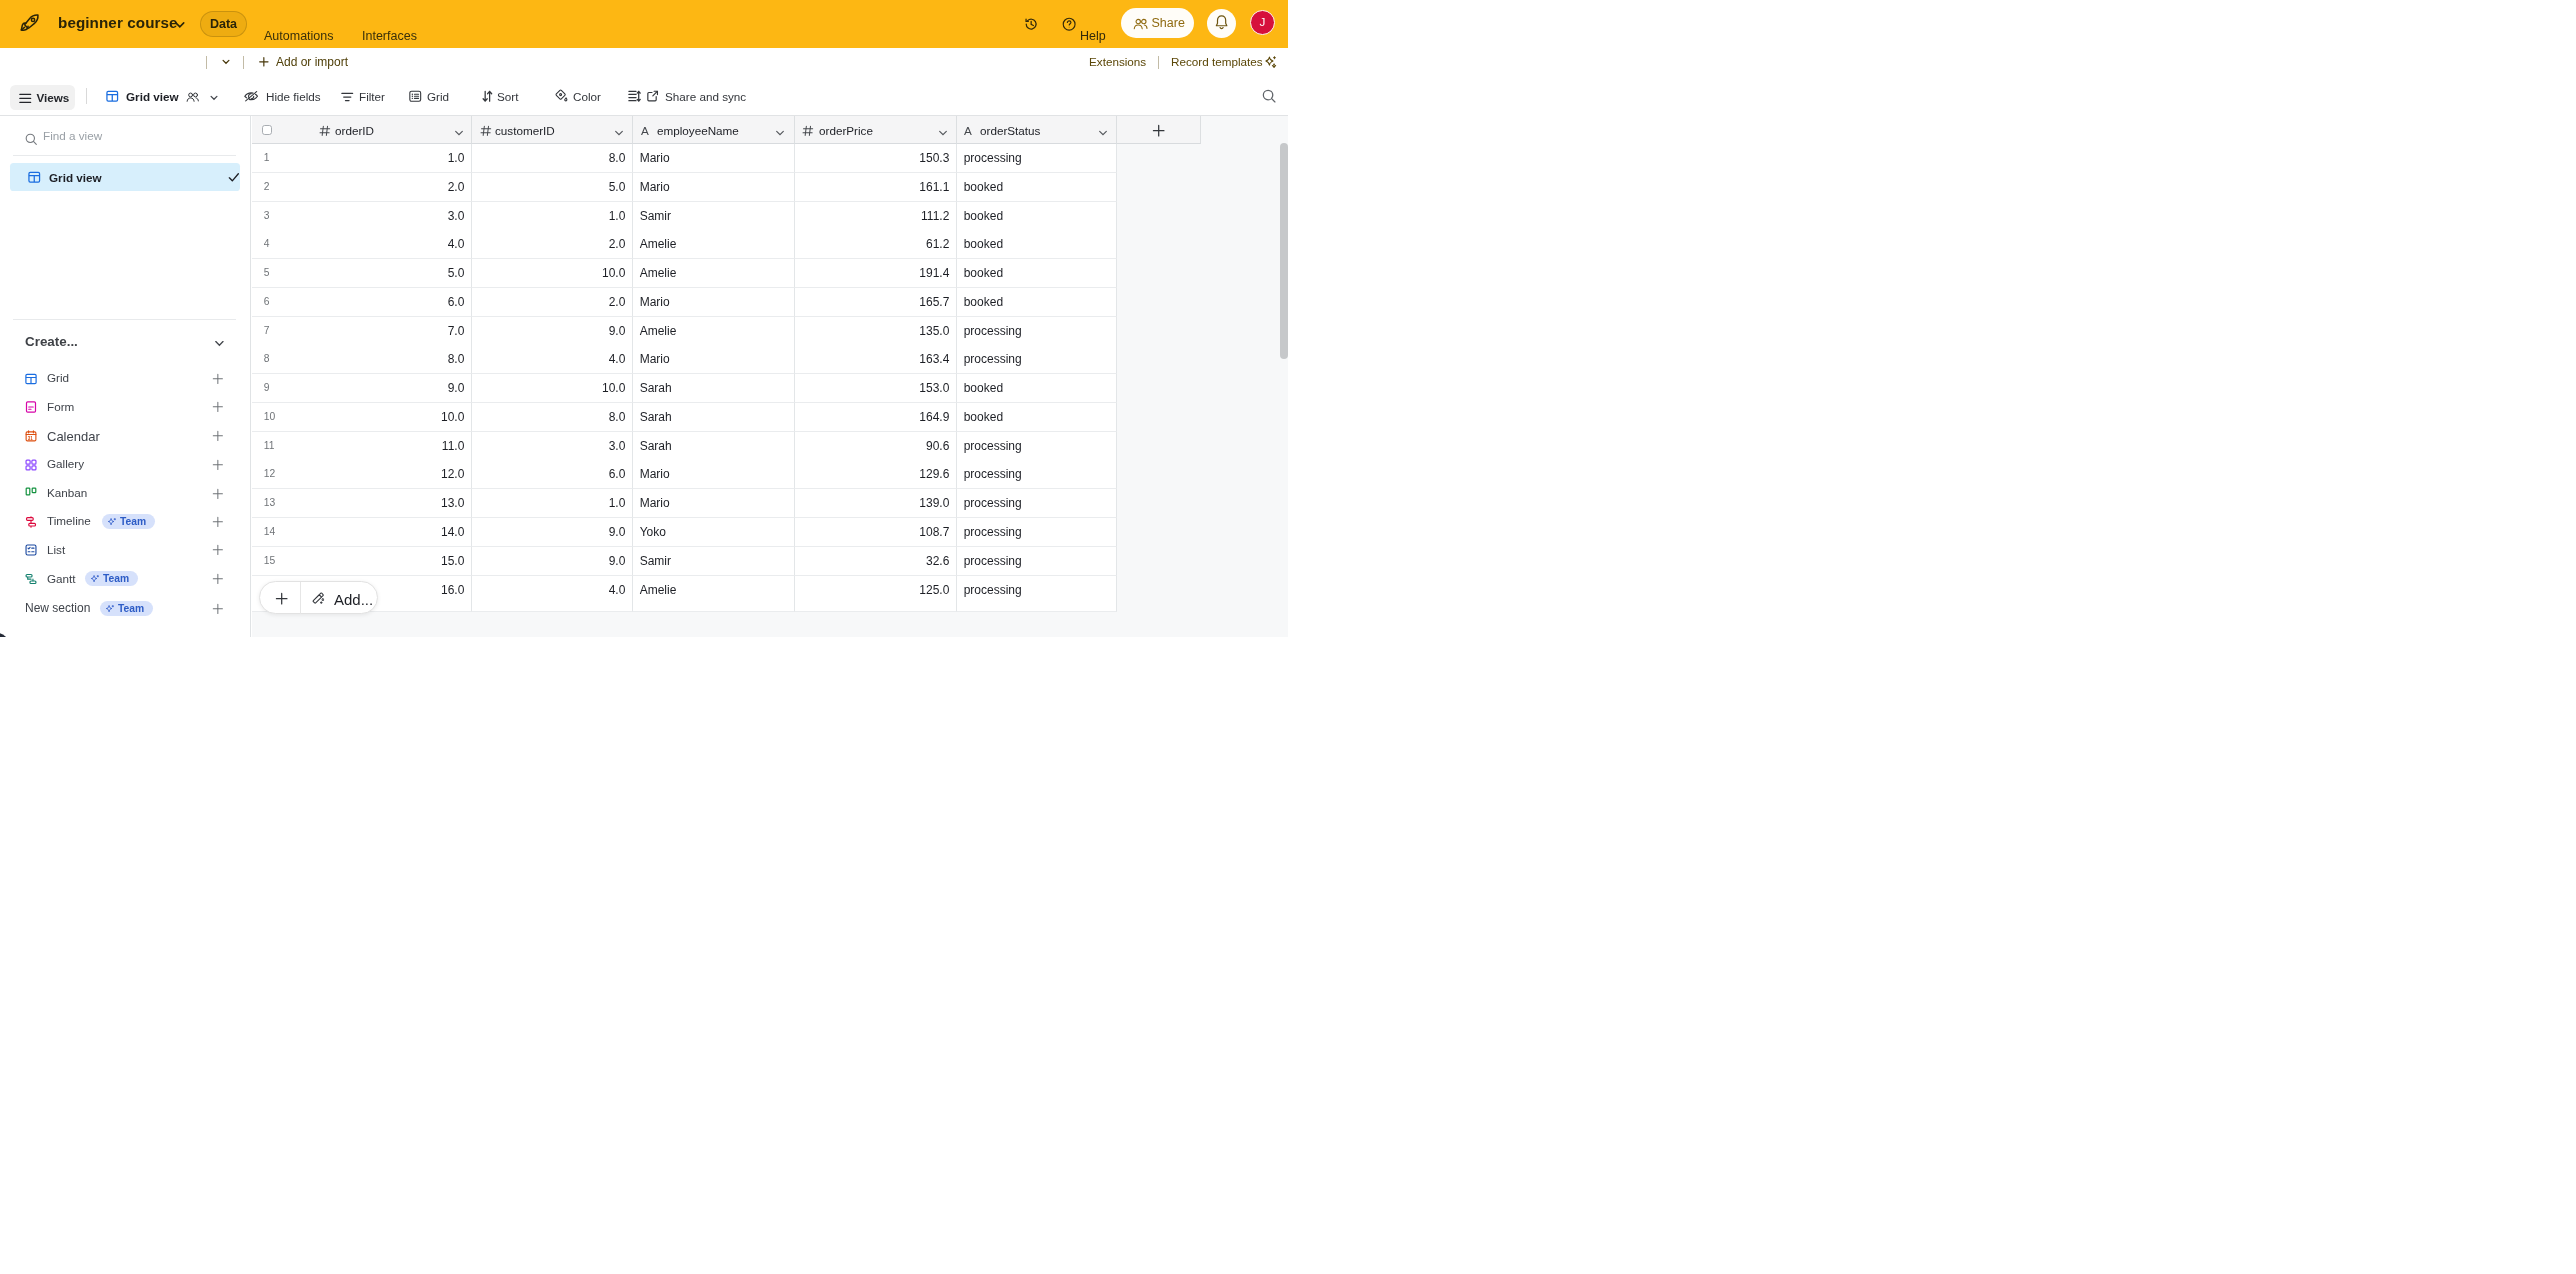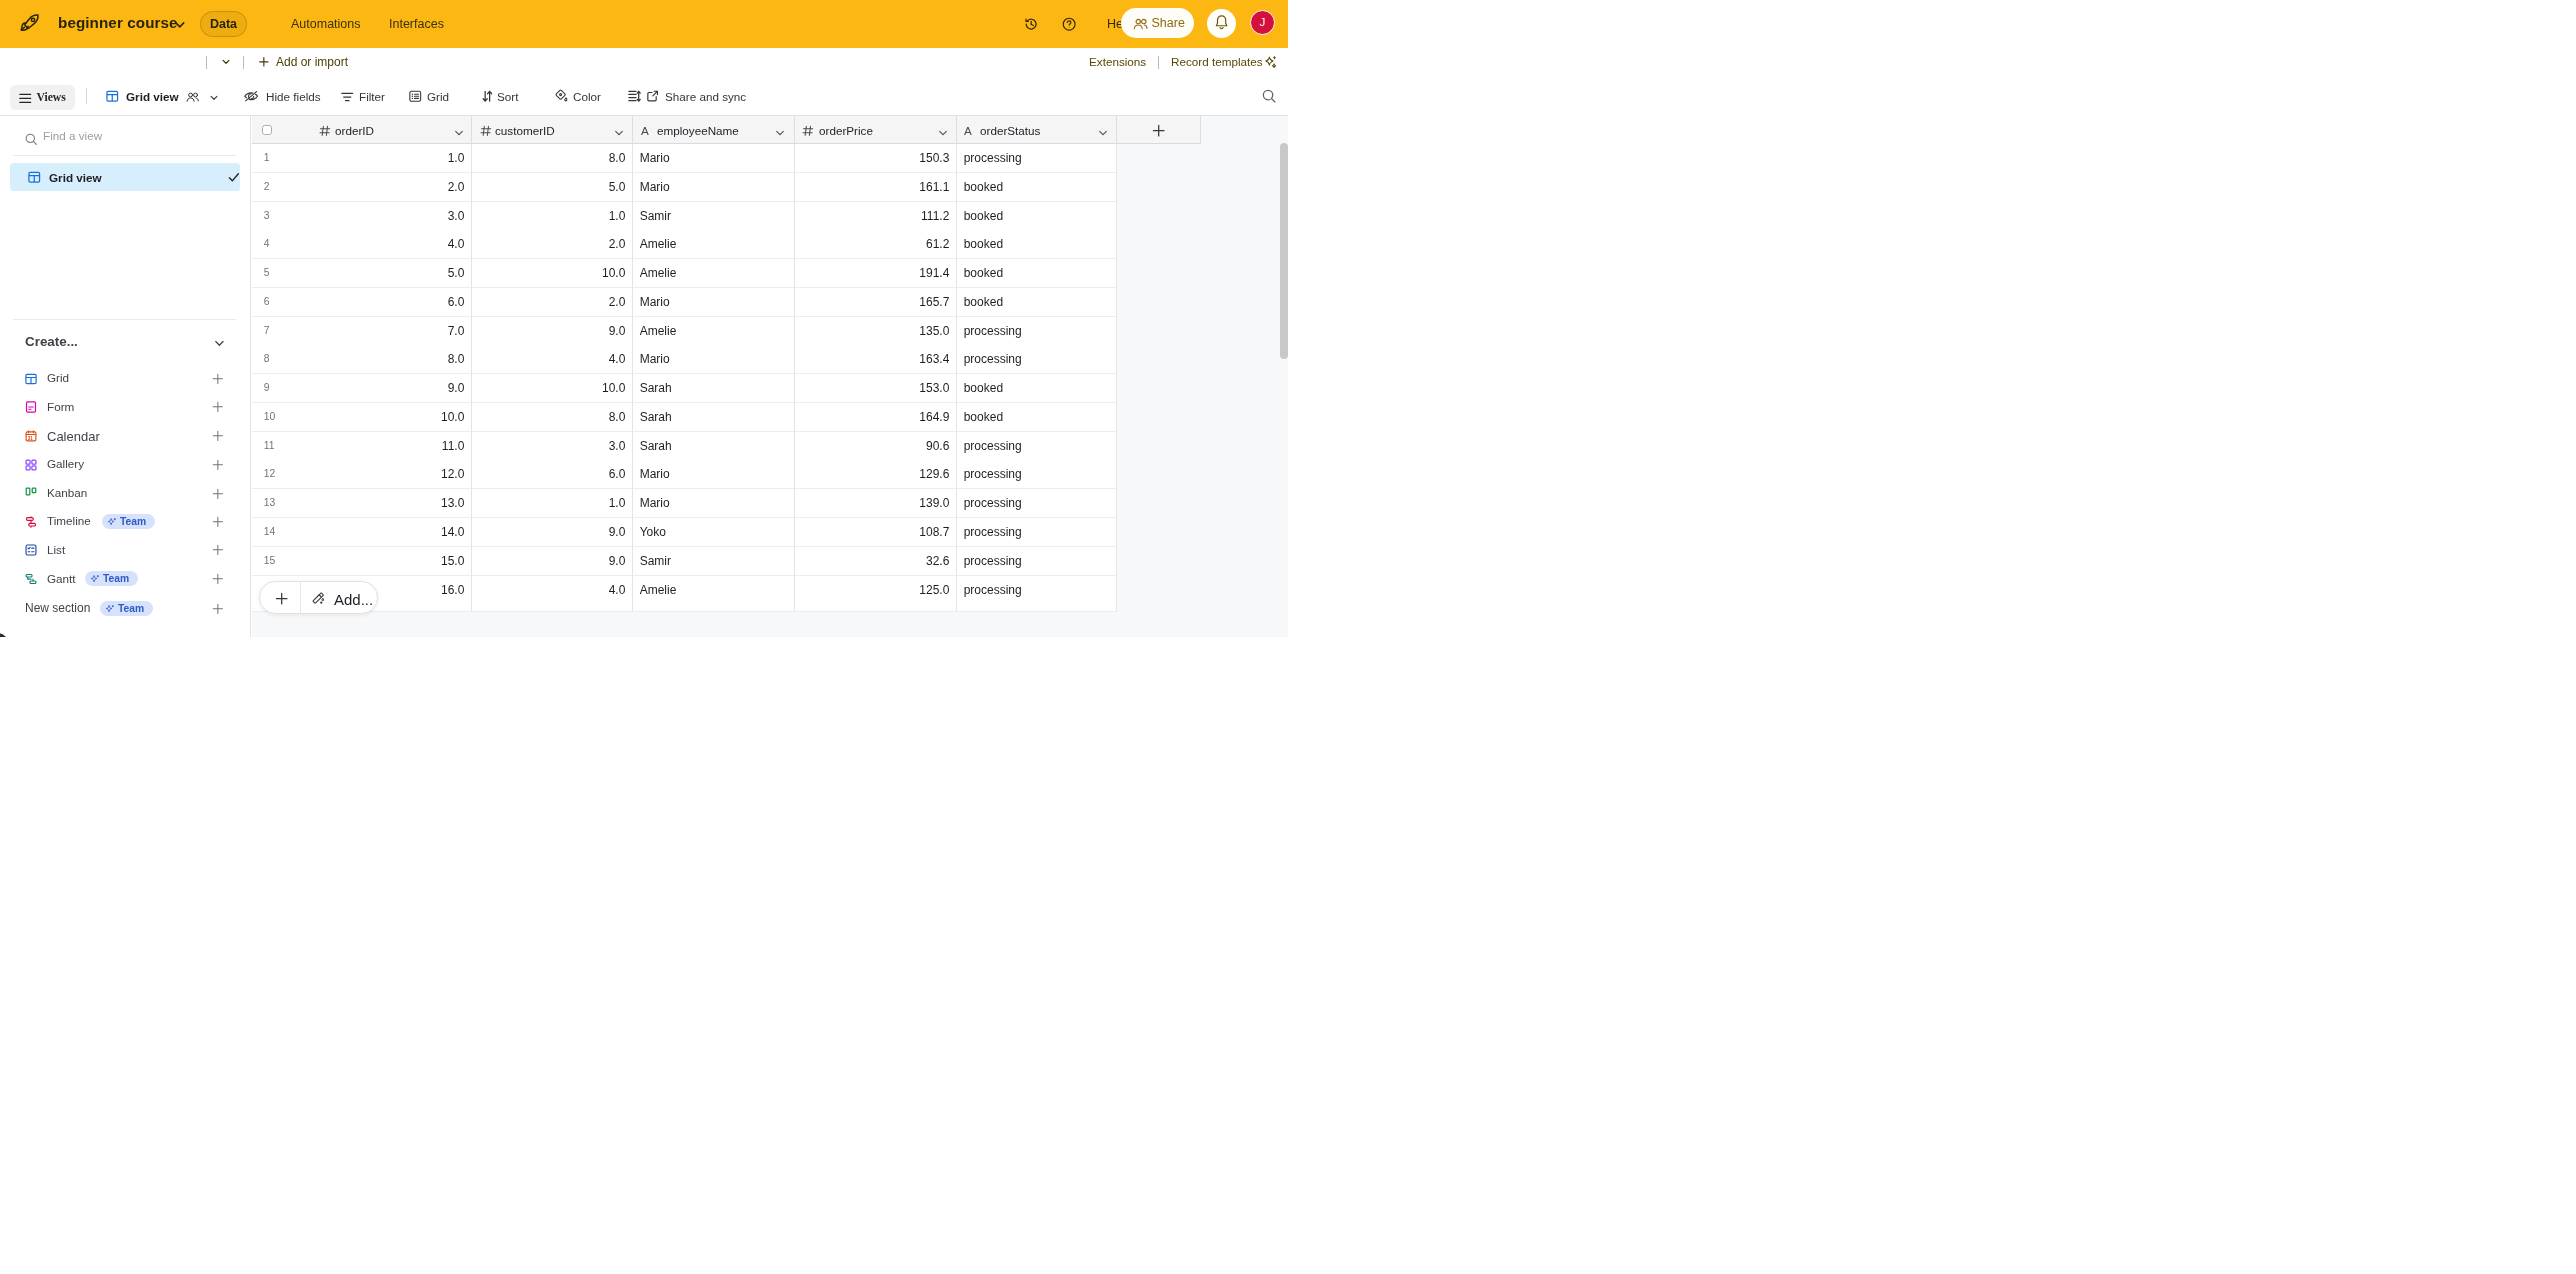--- a/index.html
+++ b/index.html
@@ -1,34 +1,34 @@
 <!DOCTYPE html>
 <html style="font-size:14.3px"><head><meta charset="utf-8">
 <style>
 * { margin:0; padding:0; box-sizing:border-box; }
 html,body { width:1288px; height:637px; overflow:hidden; font-family:"Liberation Sans", sans-serif; -webkit-font-smoothing:antialiased; }
 #app { position:relative; width:1288px; height:637px; background:#fff; overflow:hidden; }
 .abs { position:absolute; }
 #topbar { position:absolute; left:0; top:0; width:1288px; height:48px; background:#fdb713; }
 #topbar .title { position:absolute; left:50px; top:14.3px; font-size:15.2px; font-weight:700; color:#2a2408; letter-spacing:0.1px;margin-left:8px; }
-.nav { position:absolute; top:0; height:48px; line-height:48px; font-size:12.5px; color:#3a300a;margin-left:27px; }
+.nav { position:absolute; top:12px; height:48px; line-height:48px; font-size:12.5px; color:#3a300a; }
 #pill-data { position:absolute; left:200px; top:10.8px; width:47px; height:26px; border-radius:13.4px; background:rgba(0,0,0,0.06); border:0.9px solid rgba(70,50,0,0.22); text-align:center; line-height:24px; font-size:12.5px; font-weight:700; color:#2a2408; }
 #sharebtn { position:absolute; left:1121px; top:8px; width:73px; height:30px; background:#fffdf8; border-radius:15.2px; }
 #sharebtn span { position:absolute; left:30.5px; top:7.6px; font-size:12.5px; color:#8f6a10; }
 #bellbtn { position:absolute; left:1207px; top:8.5px; width:29px; height:29px; background:#fffdf8; border-radius:50%; }
 #avatar { position:absolute; left:1250px; top:10px; width:25px; height:25px; background:#d6103c; border:1.8px solid #fdf8ee; border-radius:50%; color:#fff; font-size:11.7px; text-align:center; line-height:21.5px; }
 #tabbar { position:absolute; left:0; top:48px; width:1288px; height:28px; background:#fdb713; }
 #tabbar .panelL { position:absolute; left:0; top:0; width:1069px; height:28px; background:#f3a907; border-top-right-radius:9px; }
 #tabbar .panelR { position:absolute; left:1078px; top:0; width:210px; height:28px; background:#f3a907; border-top-left-radius:9px; }
 #tab-orders { position:absolute; left:10px; top:0; width:77px; height:28px; background:#fff; border-radius:4.5px 4.5px 0 0; }
 #tab-orders b { position:absolute; left:11.7px; top:7.2px; font-size:11.7px; font-weight:700; color:#1d1f25; }
 .tabtxt { position:absolute; top:7.6px; font-size:12px; color:#74560b; }
 .tabsep { position:absolute; top:56px; width:0.9px; height:12.5px; background:rgba(80,60,0,0.35); }
 #toolbar { position:absolute; left:0; top:76px; width:1288px; height:40px; background:#fff; border-bottom:0.9px solid #e1e3e5; }
-#viewsbtn { position:absolute; left:10px; top:85px; width:65px; height:25px; background:#f1f1f1; border-radius:5.4px;font-family:Liberation Serif, serif; }
+#viewsbtn { position:absolute; left:10px; top:85px; width:65px; height:25px; background:#f1f1f1; border-radius:5.4px; }
 #viewsbtn span { position:absolute; left:26.4px; top:5.8px; font-size:11.7px; font-weight:700; color:#24262b; }
 .tbtxt { position:absolute; top:90px; font-size:11.7px; color:#33363b; }
 .tbsep { position:absolute; left:86px; top:88px; width:0.9px; height:16px; background:#d9d9d9; }
 #sidebar { position:absolute; left:0; top:116px; width:251px; height:521px; background:#fff; border-right:0.9px solid #e0e3e5; }
 #findview { position:absolute; left:43px; top:13px; font-size:11.7px; color:#9aa0a6; }
 .sdivider { position:absolute; left:13.4px; width:223px; height:0.9px; background:#e8eaec; }
 #selview { position:absolute; left:10px; top:47px; width:230px; height:28px; background:#d7effc; border-radius:3.6px; }
 #selview .t { position:absolute; left:39px; top:7.6px; font-size:11.7px; font-weight:700; color:#1d1f25; }
 #createlbl { position:absolute; left:25px; top:218px; font-size:13.4px; font-weight:700; color:#3f4247; }
 .badge { position:absolute; height:15.2px; border-radius:7.6px; background:#d6e1fb; color:#2d5cc6; font-size:10.3px; font-weight:700; }

